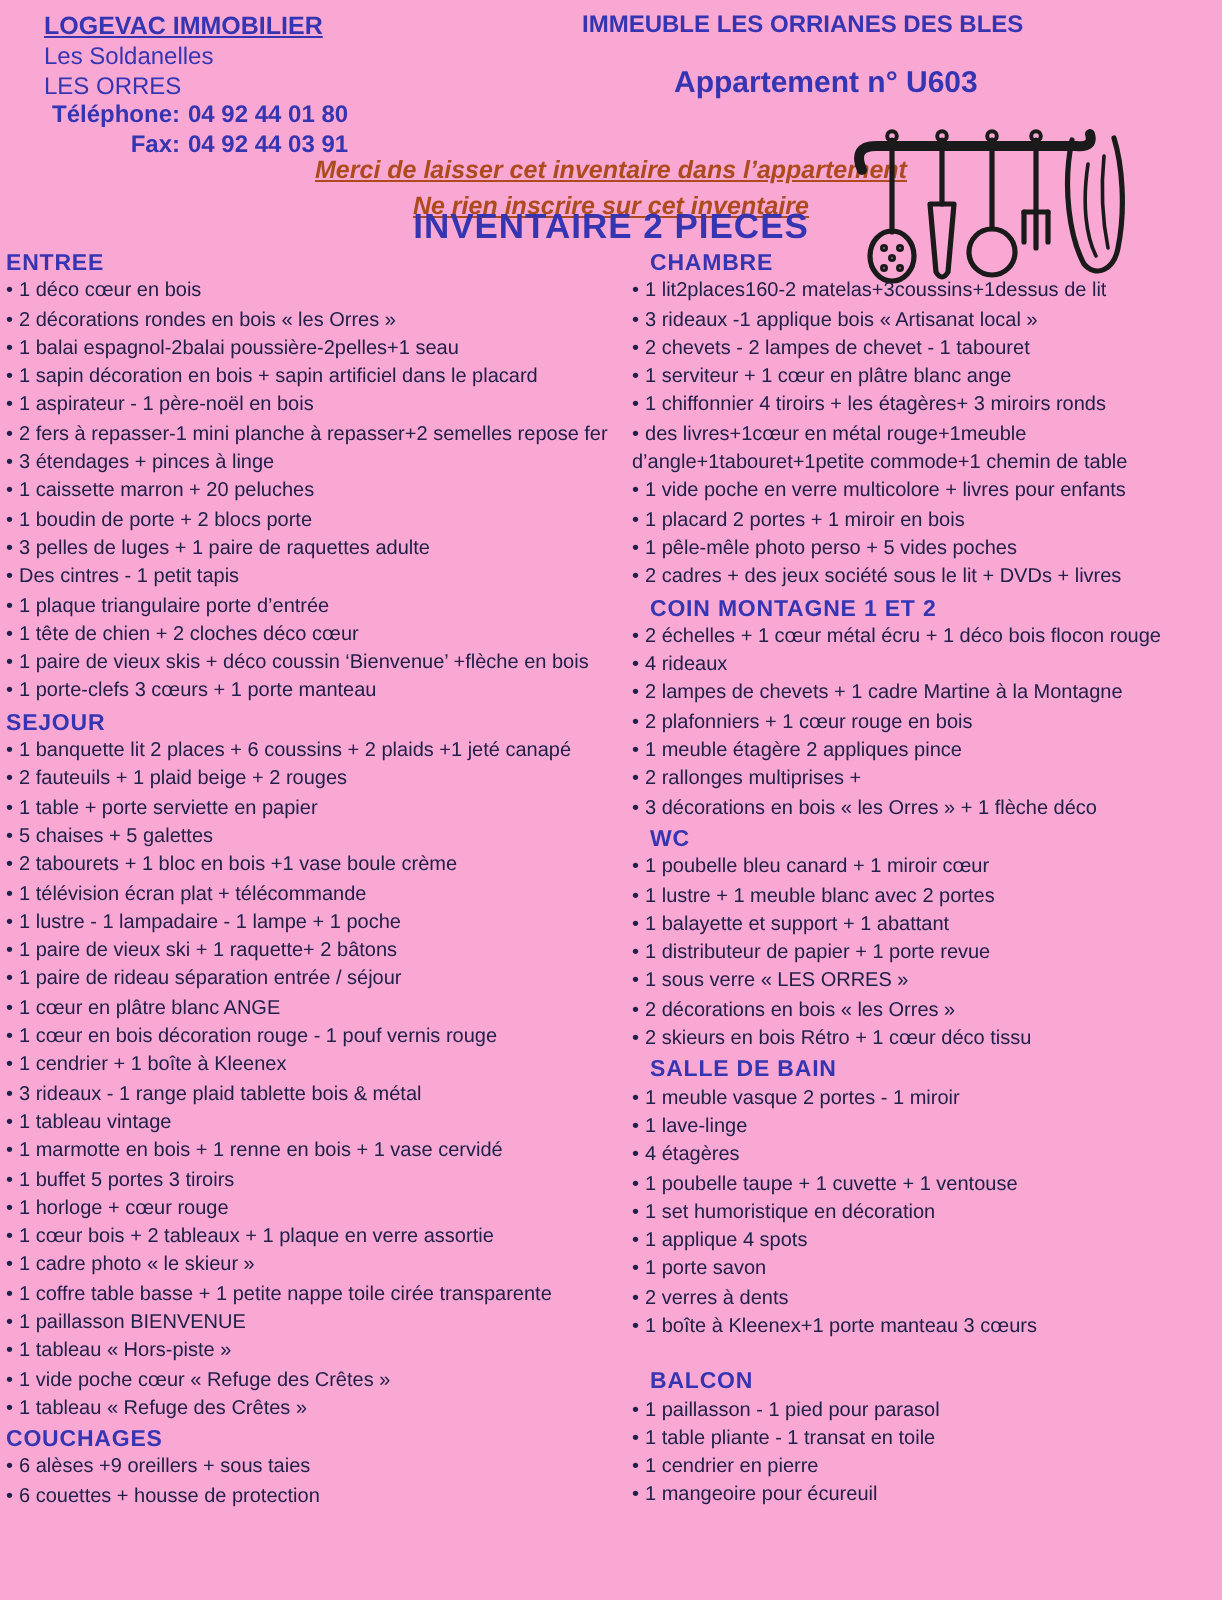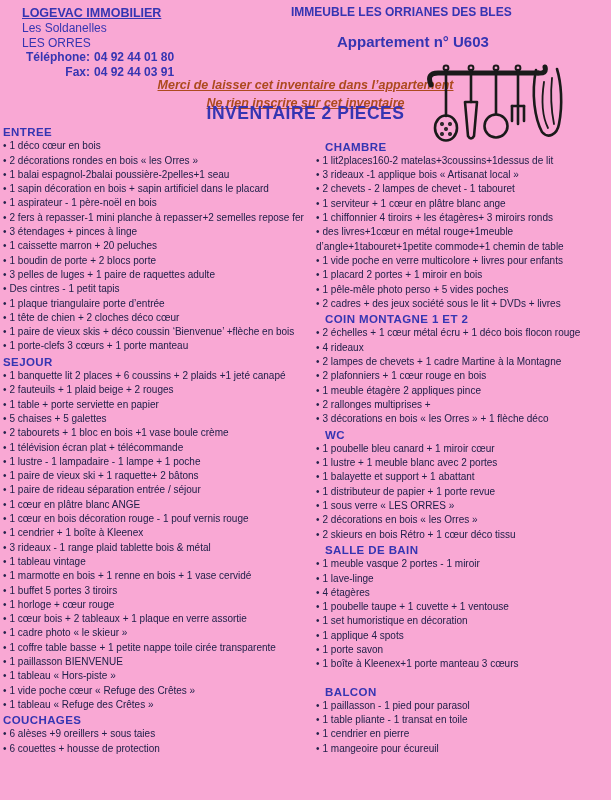--- a/index.html
+++ b/index.html
@@ -26,21 +26,21 @@
   .apartment{position:absolute;top:33px;left:337px;font-weight:bold;font-size:15px;color:var(--heading-blue);}
   
   .notices{position:absolute;top:76px;left:0;width:611px;text-align:center;
     color:var(--notice-rust);font-weight:bold;font-style:italic;font-size:12.5px;line-height:18px;}
   .notices .nline{text-decoration:underline;}
   .doc-title{position:absolute;top:103px;left:0;width:611px;text-align:center;
     font-weight:bold;font-size:17.5px;letter-spacing:.5px;color:var(--heading-blue);}
   
   .art{position:absolute;top:64px;left:424px;width:148px;height:86px;z-index:1;}
   
-  .columns{position:absolute;top:124px;left:3px;width:605px;display:flex;z-index:2;align-items:flex-end;}
+  .columns{position:absolute;top:124px;left:3px;width:605px;display:flex;z-index:2;}
   .col-left{flex:none;width:313px;}
   .col-right{flex:1;min-width:0;}
   .section{margin-top:1px;}
   .gap-before{margin-top:13px;}
   .heading{color:var(--heading-blue);font-weight:bold;font-size:11.5px;letter-spacing:.4px;line-height:14.3px;}
   .col-right .heading{padding-left:9px;}
   .items{list-style:none;margin:0;padding:0;}
   .item{font-size:10px;line-height:14.3px;color:var(--body-navy);}
   .item::before{content:"•";margin-right:3px;}
 </style>
@@ -205,20 +205,21 @@
         <section class="section">
           <div class="heading">SALLE DE BAIN</div>
           <ul class="items">
             <li class="item">1 meuble vasque 2 portes - 1 miroir</li>
             <li class="item">1 lave-linge</li>
             <li class="item">4 étagères</li>
             <li class="item">1 poubelle taupe + 1 cuvette + 1 ventouse</li>
             <li class="item">1 set humoristique en décoration</li>
             <li class="item">1 applique 4 spots</li>
             <li class="item">1 porte savon</li>
+            <li class="item">2 verres à dents</li>
             <li class="item">1 boîte à Kleenex+1 porte manteau 3 cœurs</li>
           </ul>
         </section>
         <section class="section gap-before">
           <div class="heading">BALCON</div>
           <ul class="items">
             <li class="item">1 paillasson - 1 pied pour parasol</li>
             <li class="item">1 table pliante - 1 transat en toile</li>
             <li class="item">1 cendrier en pierre</li>
             <li class="item">1 mangeoire pour écureuil</li>

